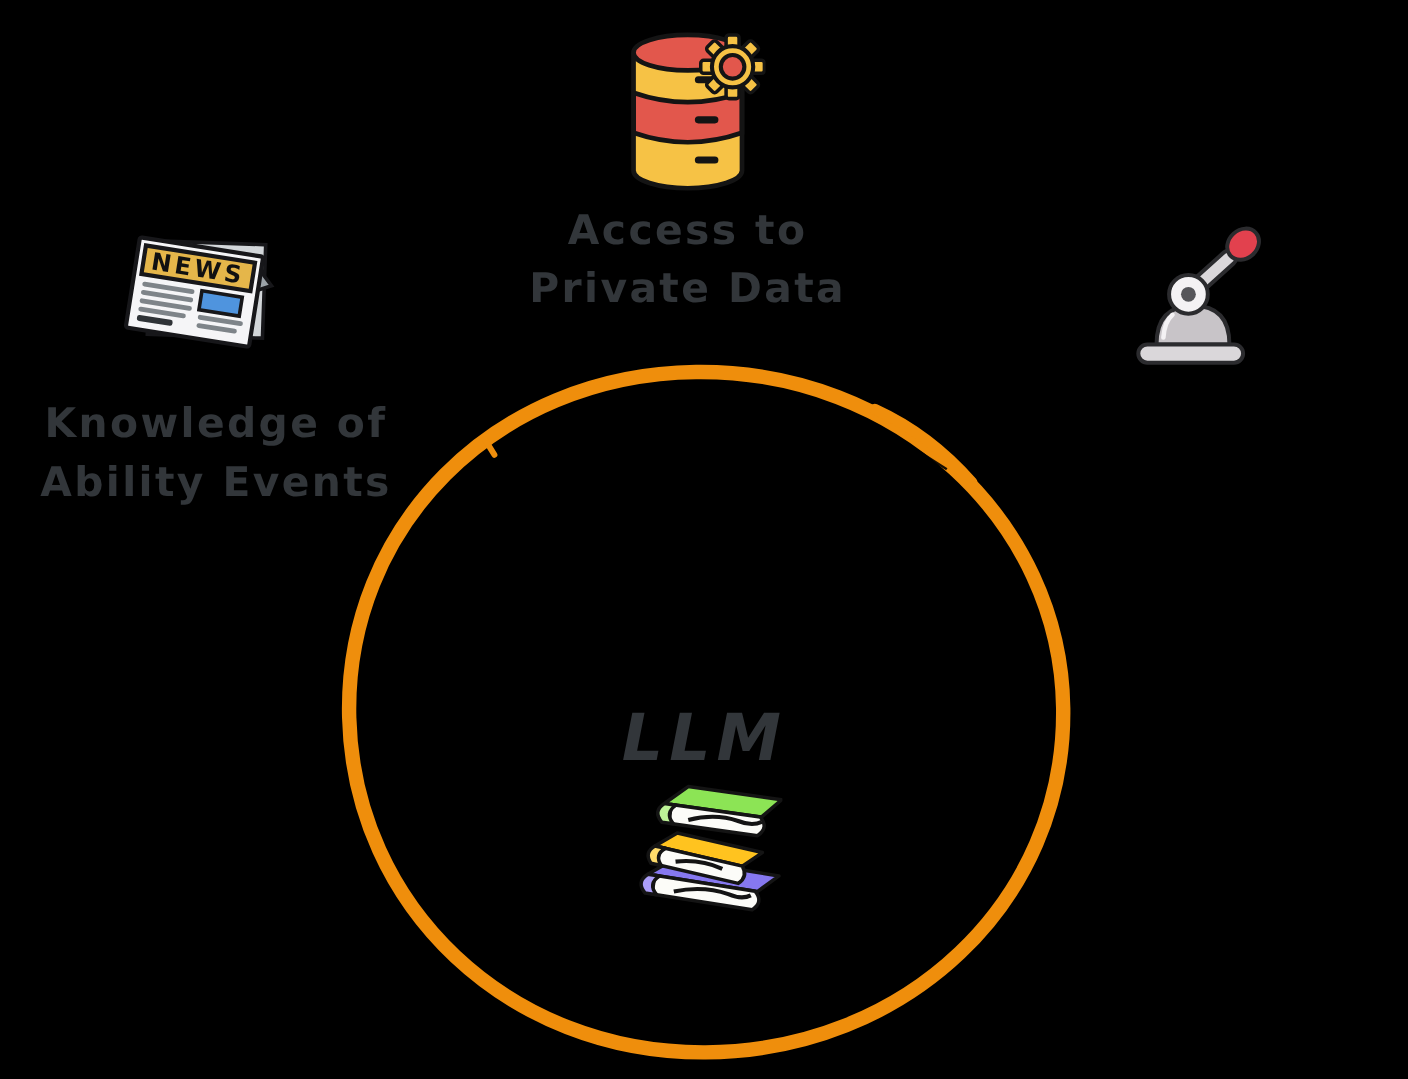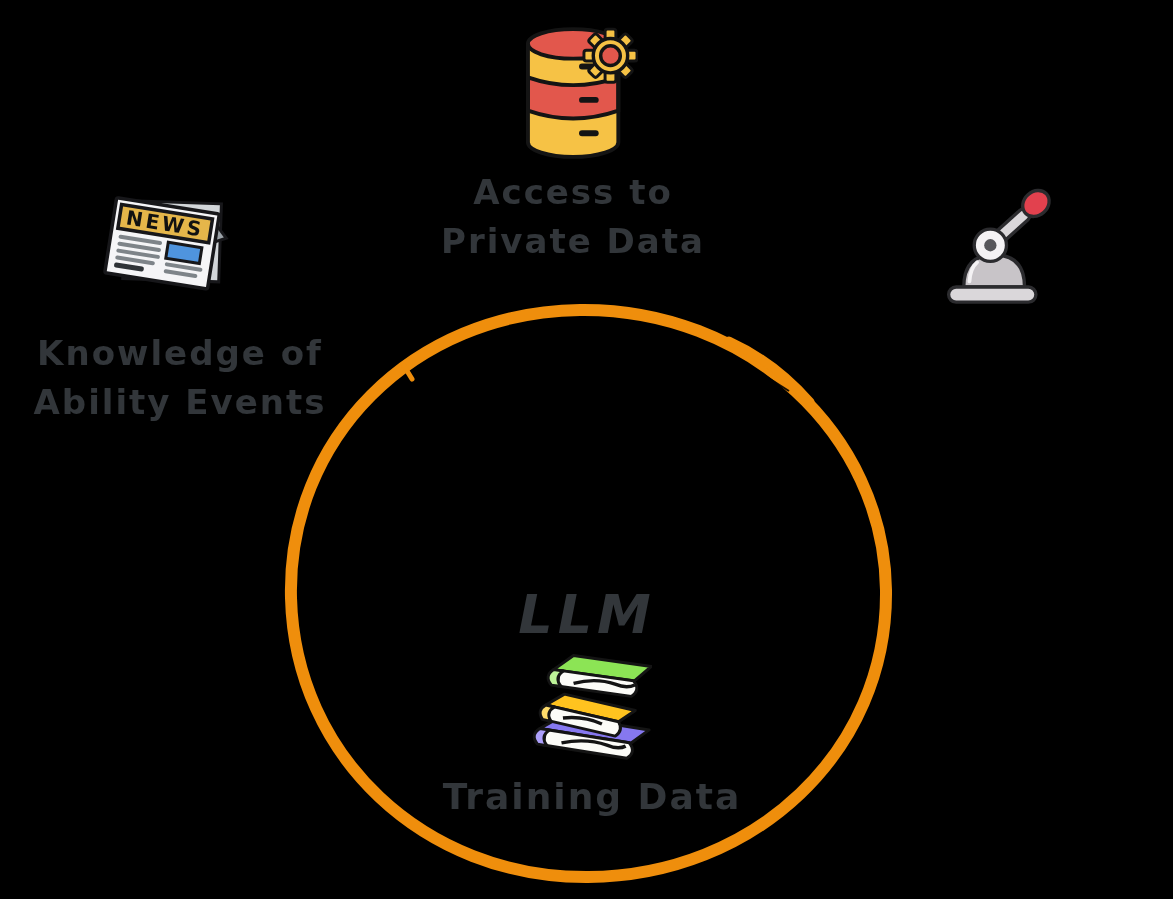--- a/index.html
+++ b/index.html
@@ -146,15 +146,14 @@
       <path d="M28,27 Q48,20 68,24" fill="none" stroke-width="3.5"></path>
     </g>
     <g transform="translate(16,2) rotate(8 8 22)" stroke="#141414" stroke-width="3" stroke-linejoin="round">
       <path d="M8,22 L26,5 L106,5 L91,22 Z" fill="#8CE455"></path>
       <path d="M14,22 L90,22 Q99,30 90,38 L14,38 Z" fill="#FCFCF8"></path>
       <path d="M8,22 Q-1,30 8,38 L18,38 Q9,30 18,22 Z" fill="#BDF398"></path>
       <path d="M30,33 Q52,24 72,28 Q84,31 92,26" fill="none" stroke-width="3.5"></path>
     </g>
   </svg>
 
-  <div class="label label-training">Training Data</div>
 
 </div>
 
 </body></html>

